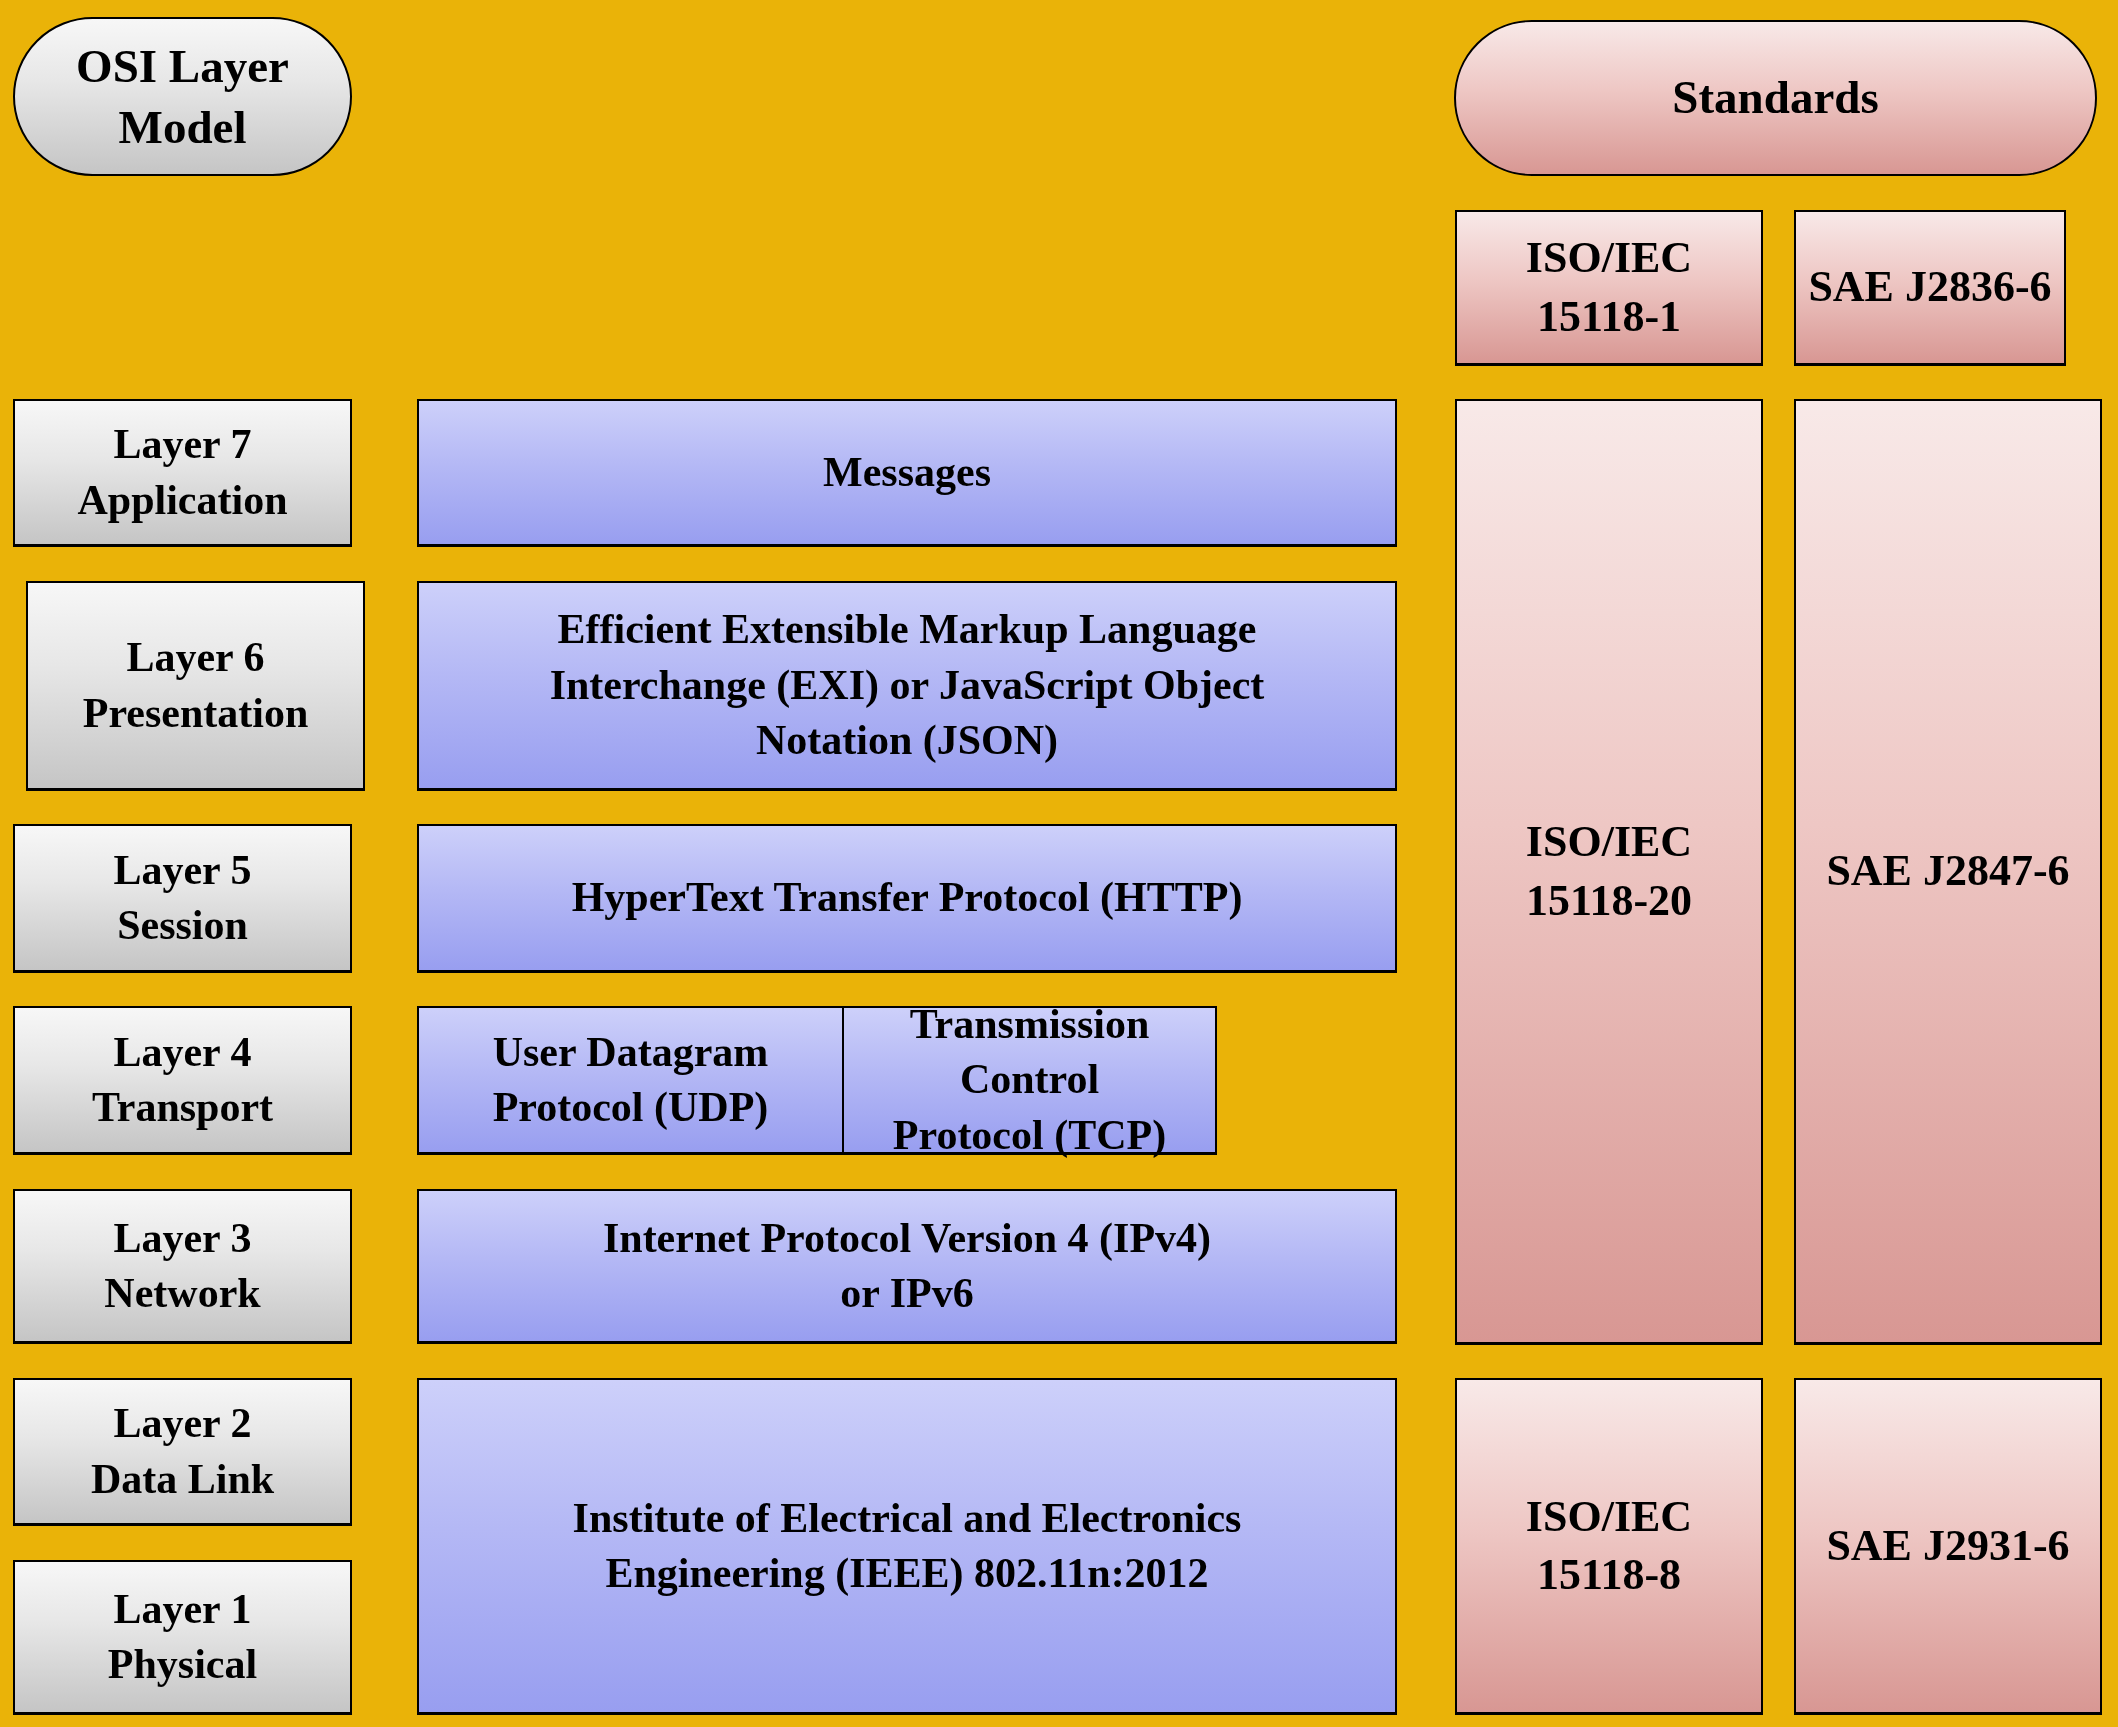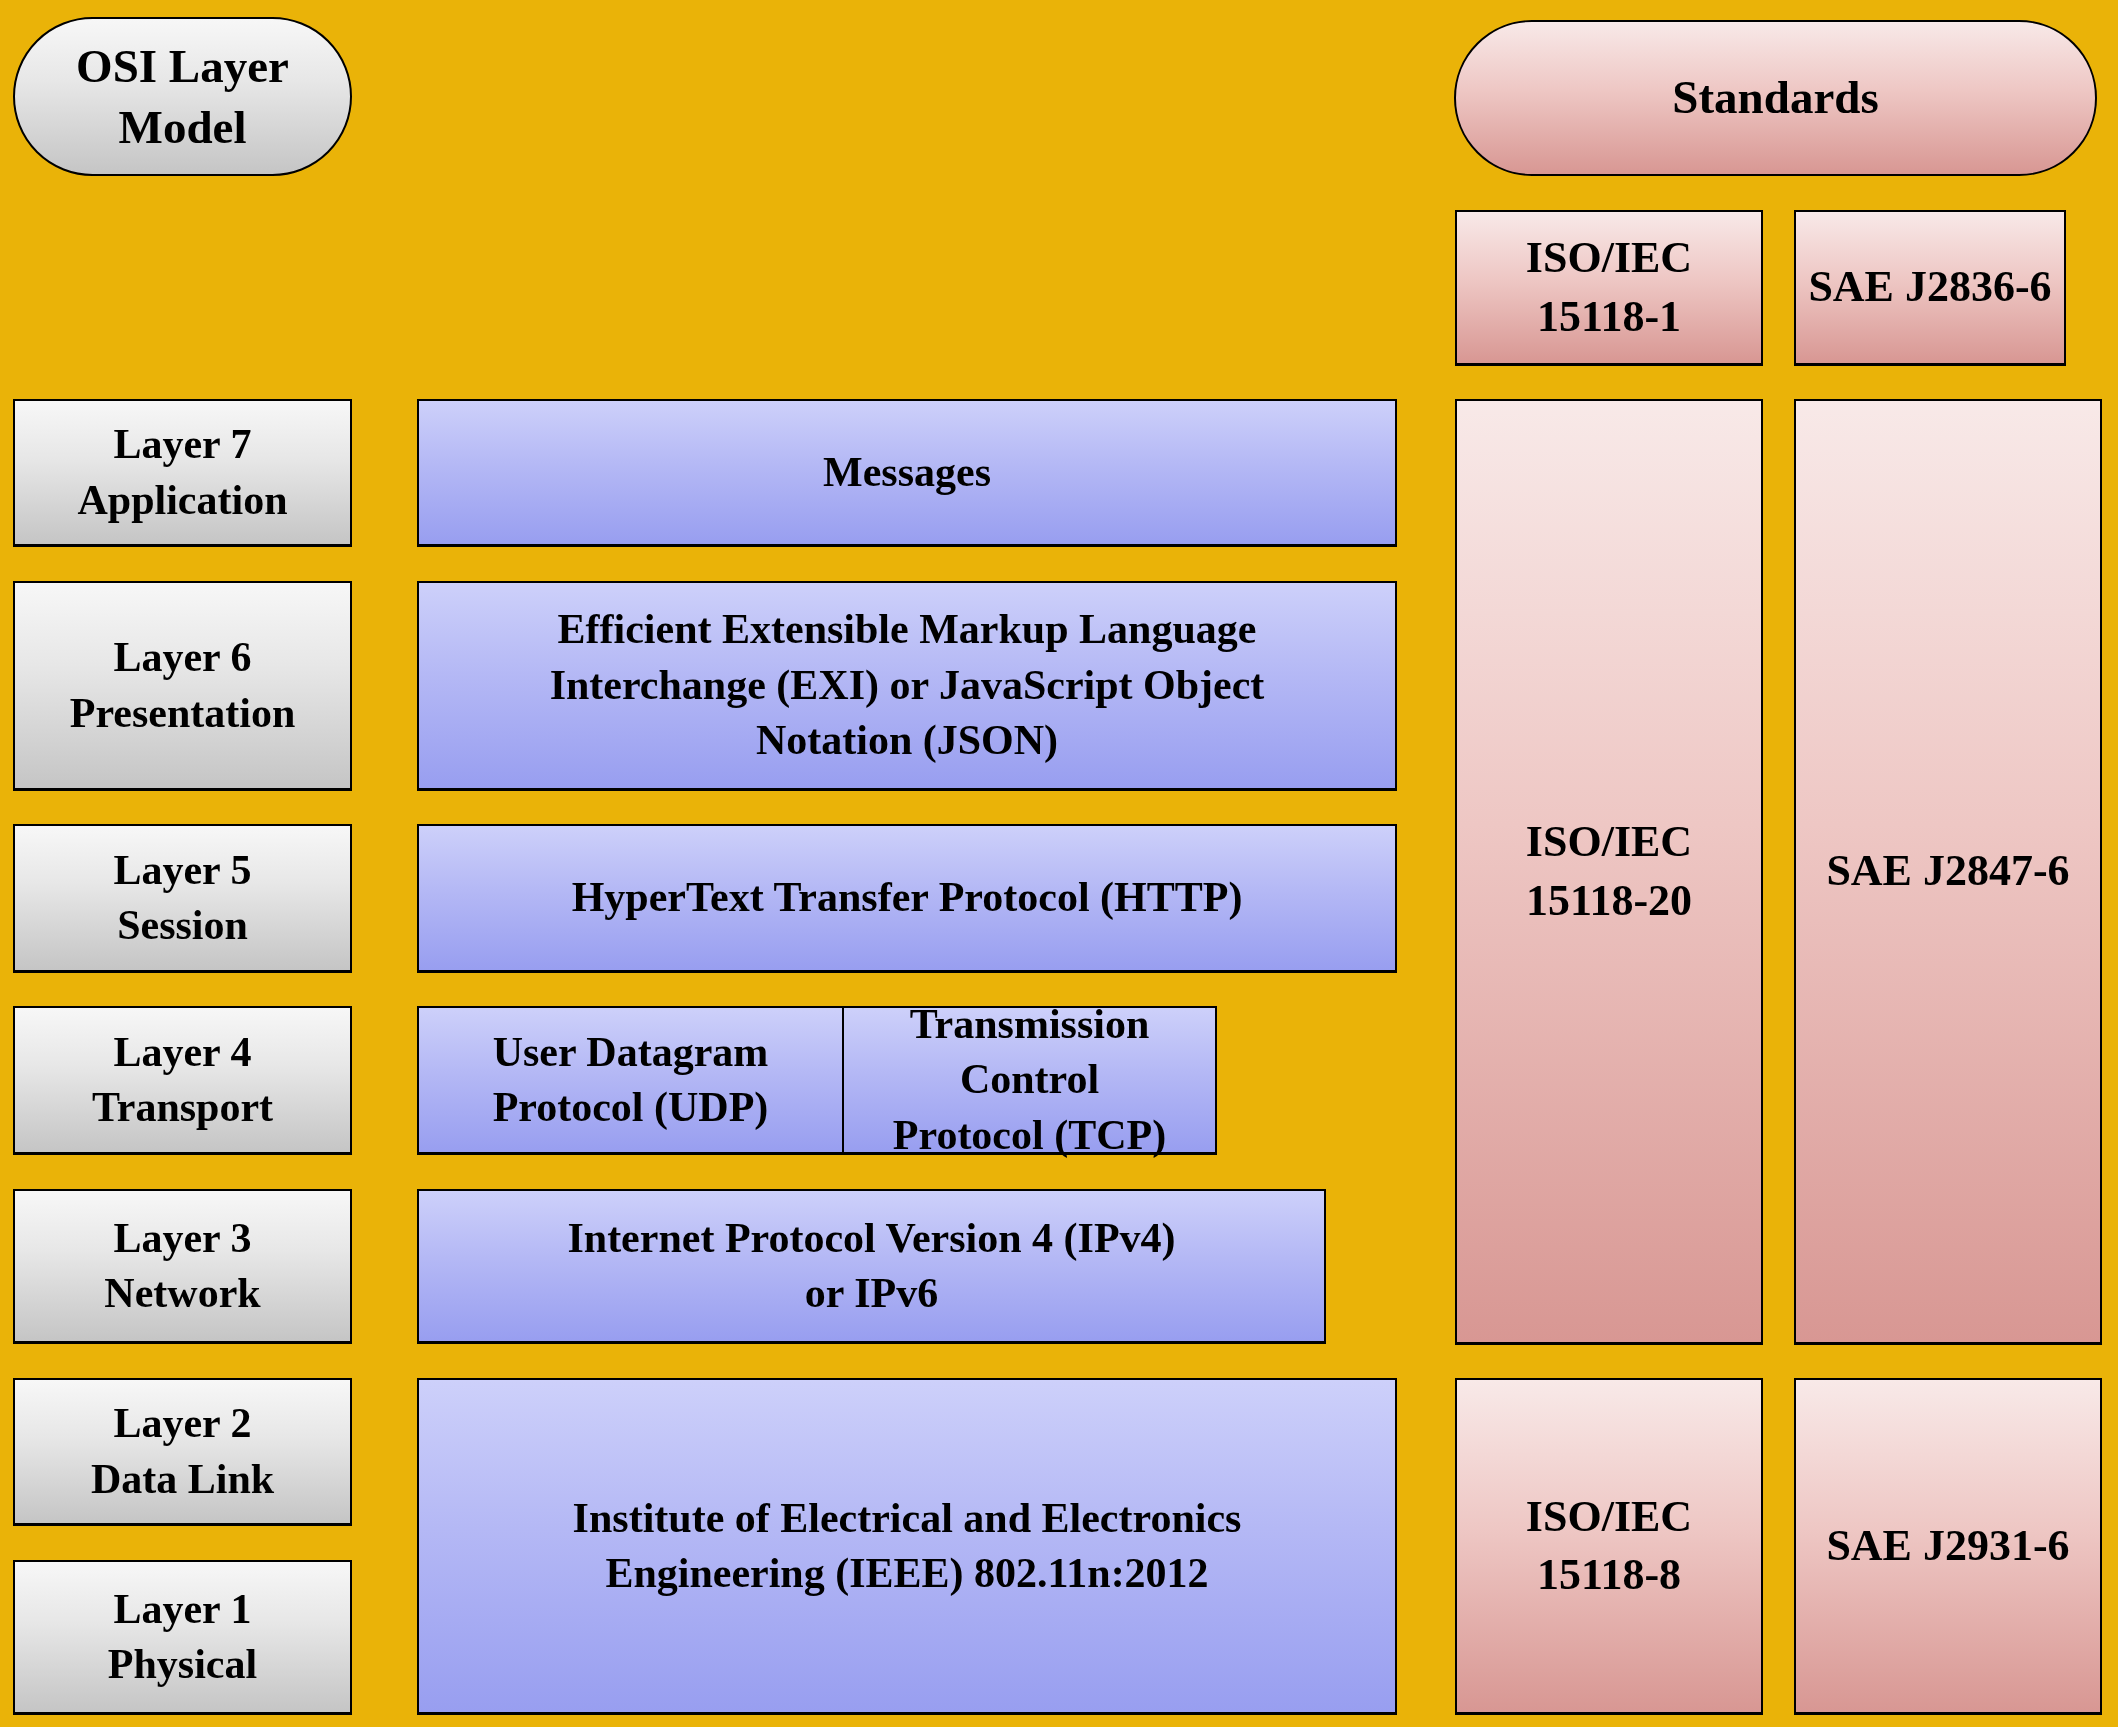--- a/index.html
+++ b/index.html
@@ -68,21 +68,21 @@
 
   <div class="box red std" style="left:1794px; top:210px; width:272px; height:156px;align-items:center;">
     <span>SAE J2836-6</span>
   </div>
 
   <div class="box gray" style="left:13px; top:399px; width:339px; height:148px;">
     <span>Layer 7
 Application</span>
   </div>
 
-  <div class="box gray" style="left:13px; top:581px; width:339px; height:210px;">
+  <div class="box gray" style="left:26px; top:581px; width:339px; height:210px;">
     <span>Layer 6
 Presentation</span>
   </div>
 
   <div class="box gray" style="left:13px; top:824px; width:339px; height:149px;">
     <span>Layer 5
 Session</span>
   </div>
 
   <div class="box gray" style="left:13px; top:1006px; width:339px; height:149px;">
@@ -125,21 +125,21 @@
         <span>User Datagram
 Protocol (UDP)</span>
       </div>
       <div class="cell" id="tcp-cell">
         <span>Transmission Control
 Protocol (TCP)</span>
       </div>
     </div>
   </div>
 
-  <div class="box blue" style="left:417px; top:1189px; width:909px; height:155px;">
+  <div class="box blue" style="left:417px; top:1189px; width:980px; height:155px;">
     <span>Internet Protocol Version 4 (IPv4)
 or IPv6</span>
   </div>
 
   <div class="box blue" style="left:417px; top:1378px; width:980px; height:337px;">
     <span>Institute of Electrical and Electronics
 Engineering (IEEE) 802.11n:2012</span>
   </div>
 
   <div class="box red std" style="left:1455px; top:399px; width:308px; height:946px;">

